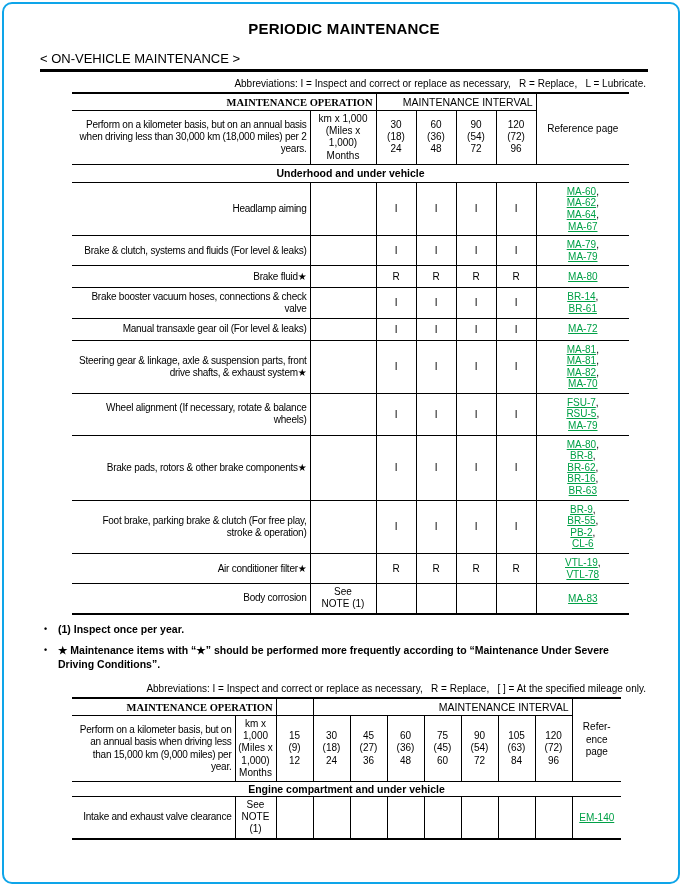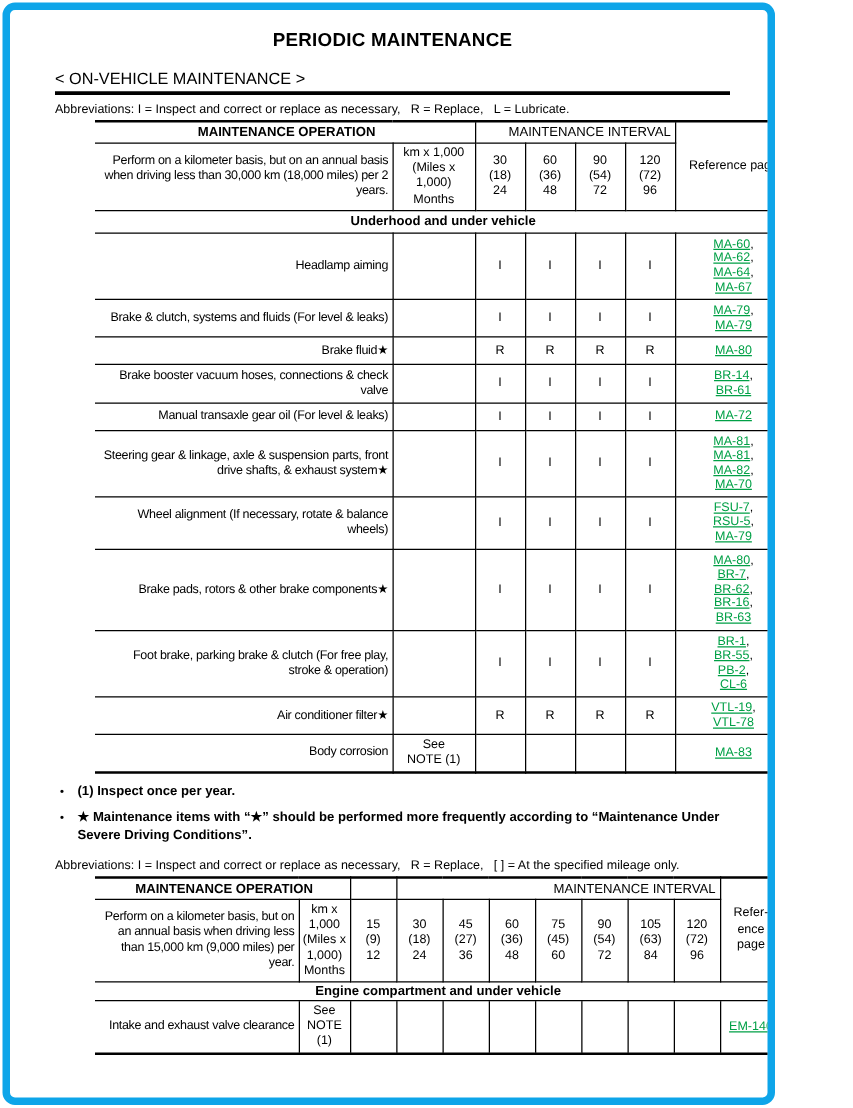--- a/index.html
+++ b/index.html
@@ -1,31 +1,31 @@
 <!DOCTYPE html>
 <html style="--link: #00a046; --sel: #a9c9e9;"><head>
 <meta charset="utf-8">
 <style>
   html,body{margin:0;padding:0;background:#fff;}
   body{width:682px;height:886px;font-family:"Liberation Sans",sans-serif;color:#000;}
-  .page{box-sizing:border-box;width:618px;height:882px;margin:2px;border:6px solid #0ea5e9;
+  .page{box-sizing:border-box;width:678px;height:882px;margin:2px;border:2px solid #0ea5e9;
         border-radius:10px;padding:10px 30px 0 36px;overflow:hidden;background:#fff;}
 
   .title{font-size:15px;font-weight:bold;text-align:center;margin:6px 0 14px 0;letter-spacing:.2px;}
   .onveh{font-size:13px;margin:6px 0 3px 0;}
   .rule{border:none;border-top:3px solid #000;margin:2px 0 6px 0;}
-  .abbrev{font-size:10px;margin:3px 2px 3px 0;}
+  .abbrev{font-size:10px;text-align:right;margin:3px 2px 3px 0;}
 
   table{border-collapse:collapse;table-layout:fixed;margin-left:32px;font-size:10px;
         border-top:2px solid #000;border-bottom:2px solid #000;}
   .t1{width:557px;} .t2{width:549px;}
   td,th{border:1px solid #000;vertical-align:middle;padding:2px 3px;font-weight:normal;overflow:hidden;}
   .edge-l{border-left:none;}
   .edge-r{border-right:none;}
-  th.hop{text-align:center;padding-left:6px;font-weight:bold;font-size:10.5px;}
+  th.hop{text-align:right;padding-left:6px;font-weight:bold;font-size:10.5px;font-family:Liberation Serif, serif;}
   th.hint{text-align:right;font-size:10.5px;}
   th.hrefcol{text-align:center;font-size:10px;white-space:pre-line;line-height:1.25;}
   .desc,.op{text-align:right;padding-left:6px;letter-spacing:-0.25px;line-height:1.22;}
   .units,.km,.ivh{text-align:center;white-space:pre-line;line-height:1.22;padding:2px 1px;}
   .mark{text-align:center;}
   .ref{text-align:center;line-height:1.16;padding:3px 1px;}
   .ref a{color:var(--link,#00a046);text-decoration:underline;}
   .section-row td{border-left:none;border-right:none;font-weight:bold;text-align:center;
                   font-size:10.5px;padding:1px;}
   .t1 tbody td{height:15px;}
@@ -151,30 +151,30 @@
           <td class="mark">I</td>
           <td class="ref edge-r"><a href="#">FSU-7</a>,<br><a href="#">RSU-5</a>,<br><a href="#">MA-79</a></td>
         </tr>
         <tr>
           <td class="op edge-l">Brake pads, rotors &amp; other brake components★</td>
           <td class="km"></td>
           <td class="mark">I</td>
           <td class="mark">I</td>
           <td class="mark">I</td>
           <td class="mark">I</td>
-          <td class="ref edge-r"><a href="#">MA-80</a>,<br><a href="#">BR-7</a>,<br><a href="#">BR-62</a>,<br><a href="#">BR-16</a>,<br><a href="#">BR-63</a></td>
+          <td class="ref edge-r"><a href="#">MA-80</a>,<br><a href="#">BR-8</a>,<br><a href="#">BR-62</a>,<br><a href="#">BR-16</a>,<br><a href="#">BR-63</a></td>
         </tr>
         <tr>
           <td class="op edge-l">Foot brake, parking brake &amp; clutch (For free play, stroke &amp; operation)</td>
           <td class="km"></td>
           <td class="mark">I</td>
           <td class="mark">I</td>
           <td class="mark">I</td>
           <td class="mark">I</td>
-          <td class="ref edge-r"><a href="#">BR-1</a>,<br><a href="#">BR-55</a>,<br><a href="#">PB-2</a>,<br><a href="#">CL-6</a></td>
+          <td class="ref edge-r"><a href="#">BR-9</a>,<br><a href="#">BR-55</a>,<br><a href="#">PB-2</a>,<br><a href="#">CL-6</a></td>
         </tr>
         <tr>
           <td class="op edge-l">Air conditioner filter★</td>
           <td class="km"></td>
           <td class="mark">R</td>
           <td class="mark">R</td>
           <td class="mark">R</td>
           <td class="mark">R</td>
           <td class="ref edge-r"><a href="#">VTL-19</a>,<br><a href="#">VTL-78</a></td>
         </tr>

